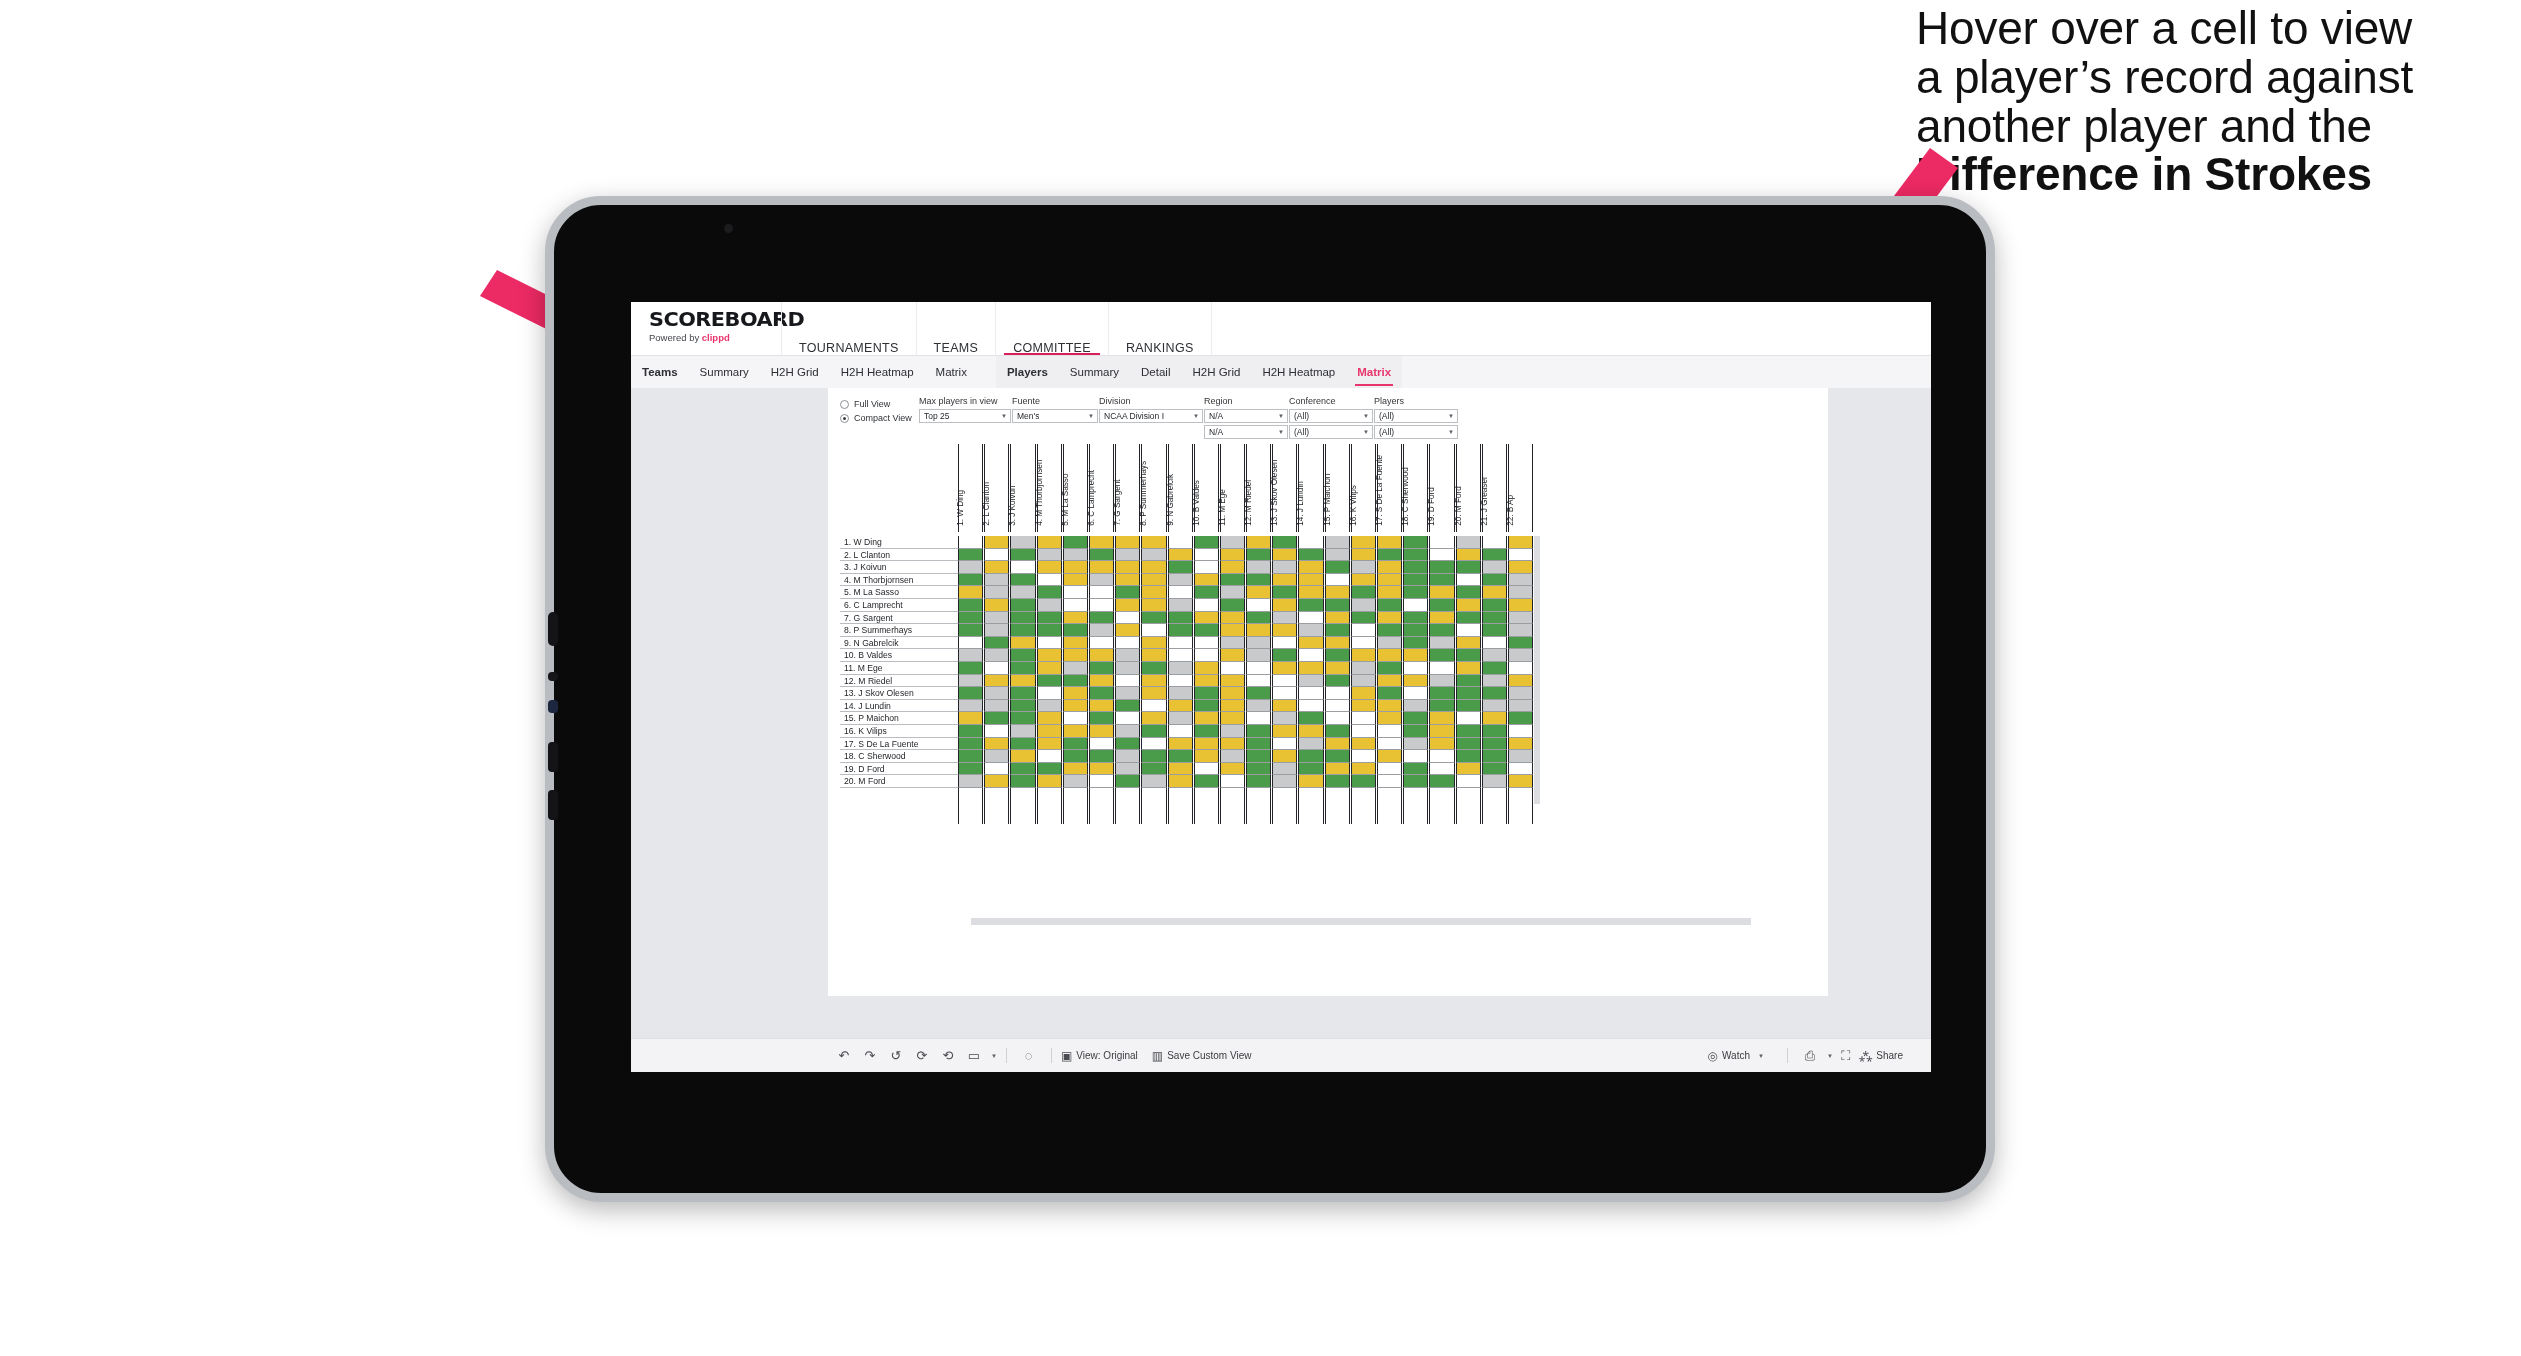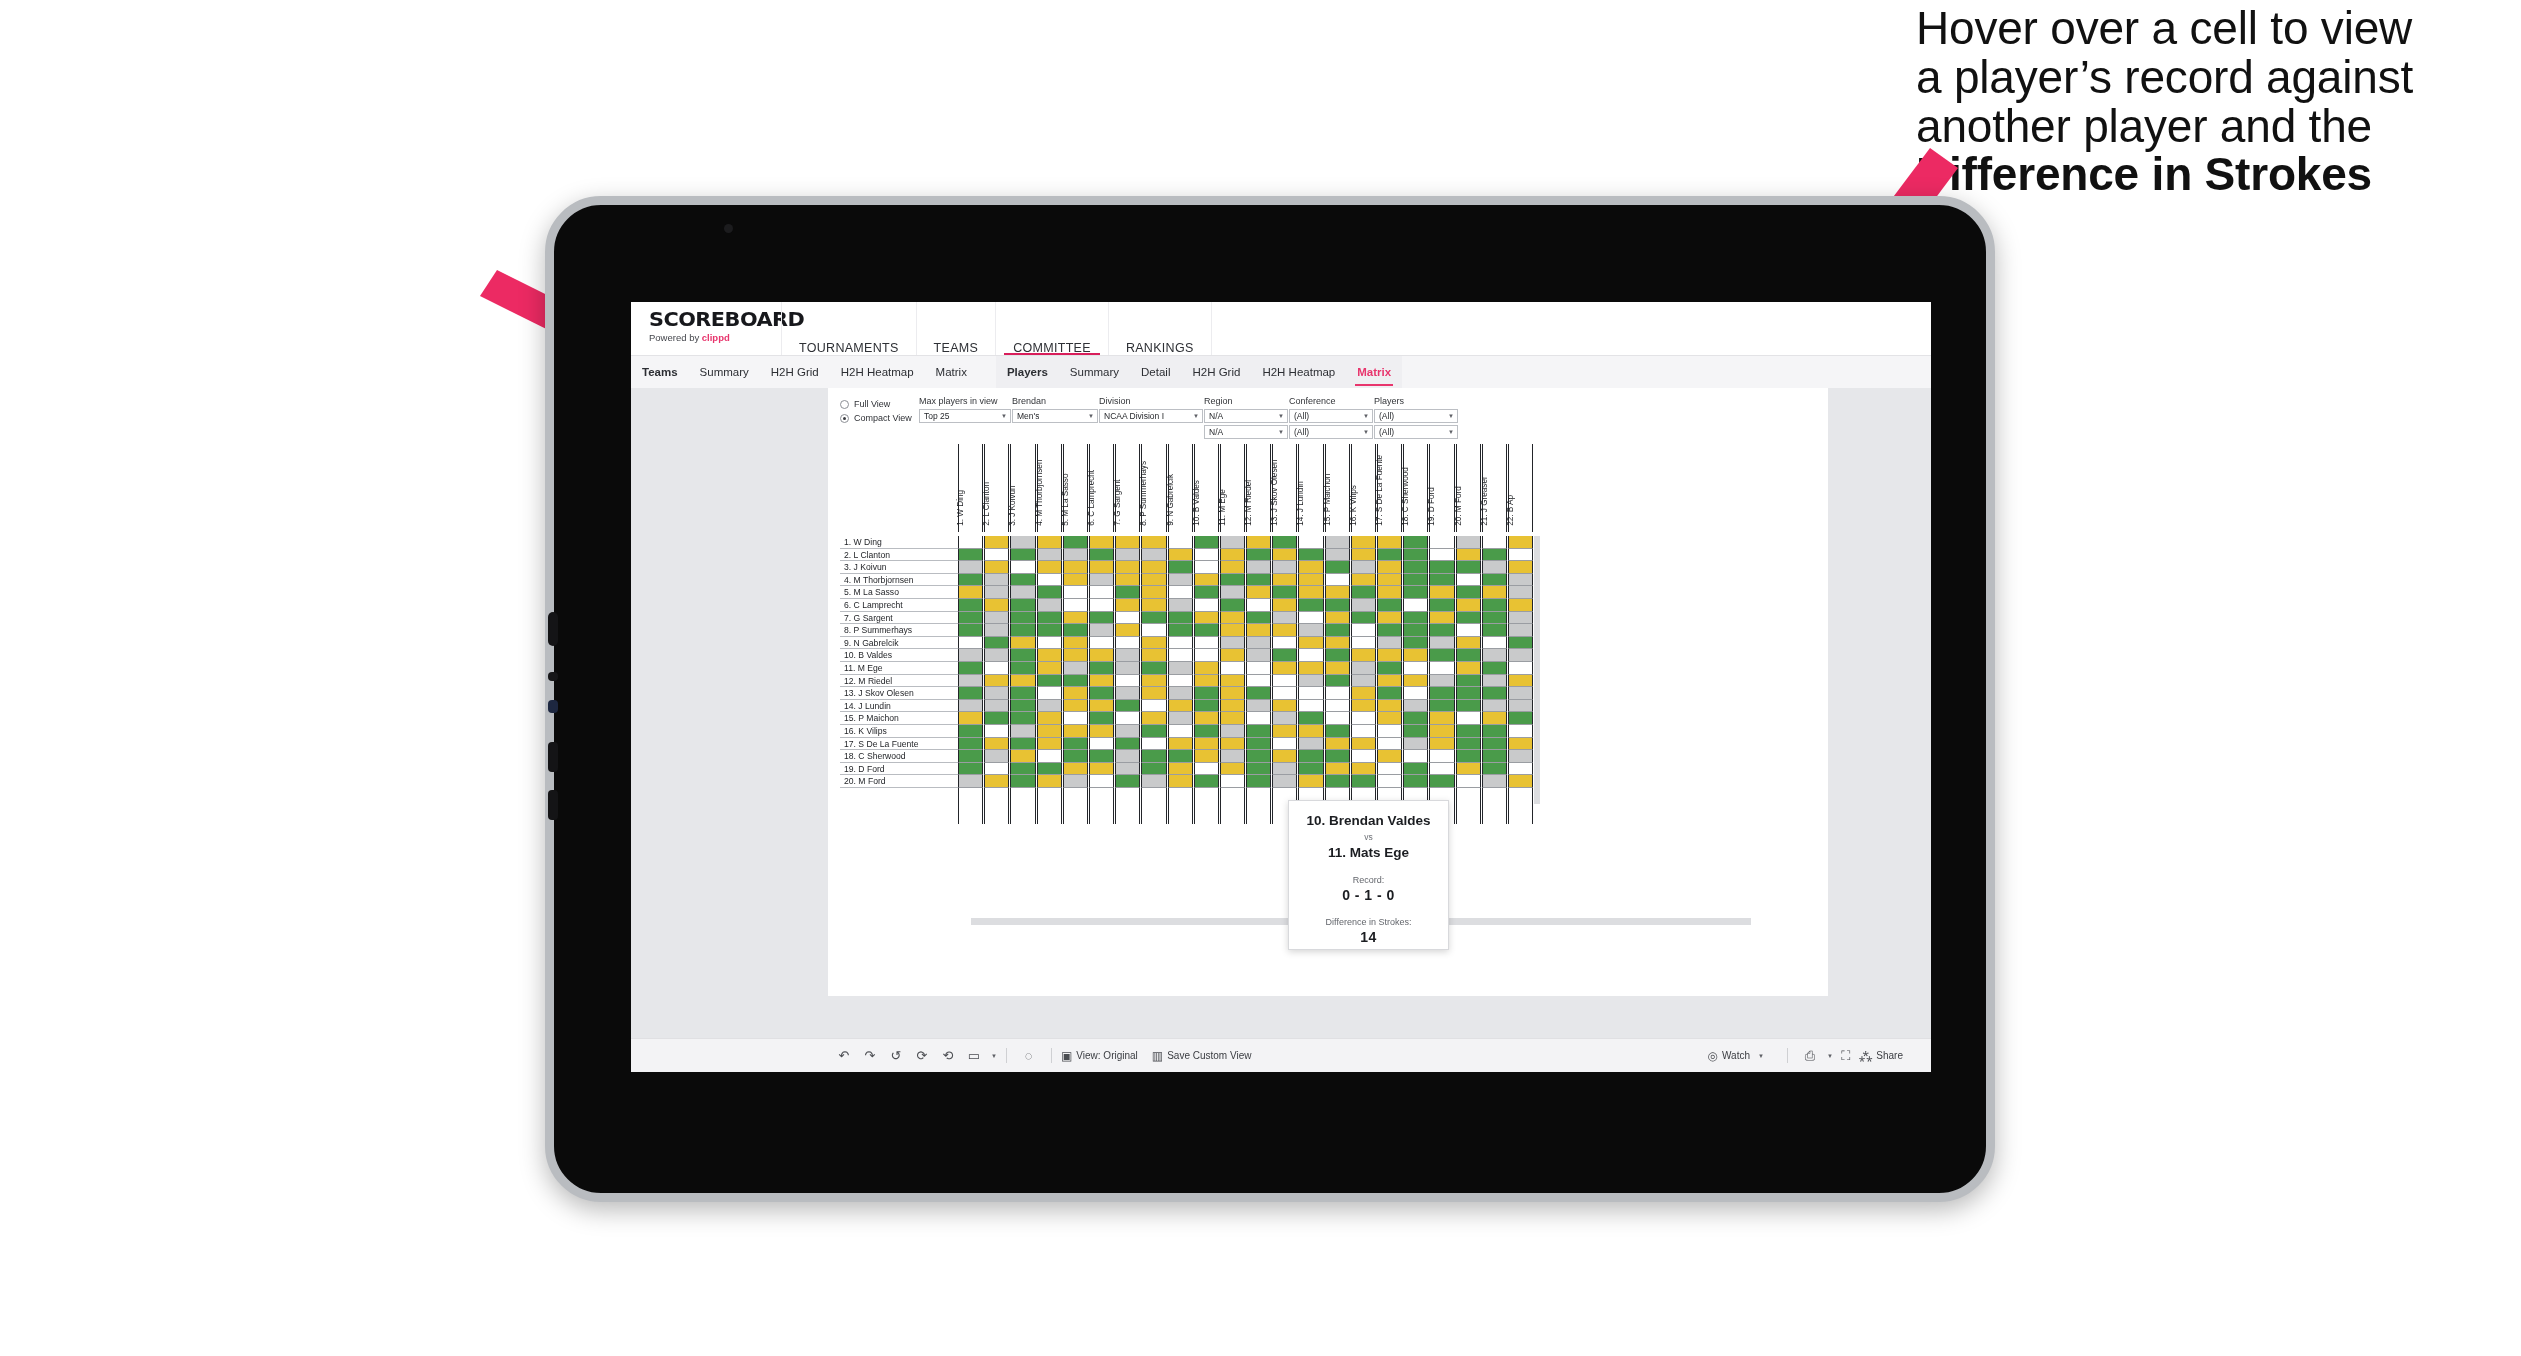--- a/index.html
+++ b/index.html
@@ -310,21 +310,21 @@
 
         <div class="fgroup">
           <div class="flabel">Max players in view</div>
           <div class="fsel w-mx">
             <span class="cv">Top 25</span>
             <span class="caret">▼</span>
           </div>
         </div>
 
         <div class="fgroup">
-          <div class="flabel">Brendan</div>
+          <div class="flabel">Fuente</div>
           <div class="fsel w-gn">
             <span class="cv">Men's</span>
             <span class="caret">▼</span>
           </div>
         </div>
 
         <div class="fgroup">
           <div class="flabel">Division</div>
           <div class="fsel w-dv">
             <span class="cv">NCAA Division I</span>
@@ -1039,23 +1039,14 @@
       <span class="caret">▼</span>
       <span class="tb-ico">⛶</span>
       <span class="tb-item">
         <span class="gi">⁂</span>
         <span>Share</span>
       </span>
       <span style="width:14px"></span>
     </div>
   </div>
 
-  <div id="tooltip">
-    <div class="tt-name">10. Brendan Valdes</div>
-    <div class="tt-vs">vs</div>
-    <div class="tt-name">11. Mats Ege</div>
-    <div class="tt-lbl">Record:</div>
-    <div class="tt-val">0 - 1 - 0</div>
-    <div class="tt-lbl">Difference in Strokes:</div>
-    <div class="tt-val">14</div>
-  </div>
 
 </div>
 
 </body></html>

